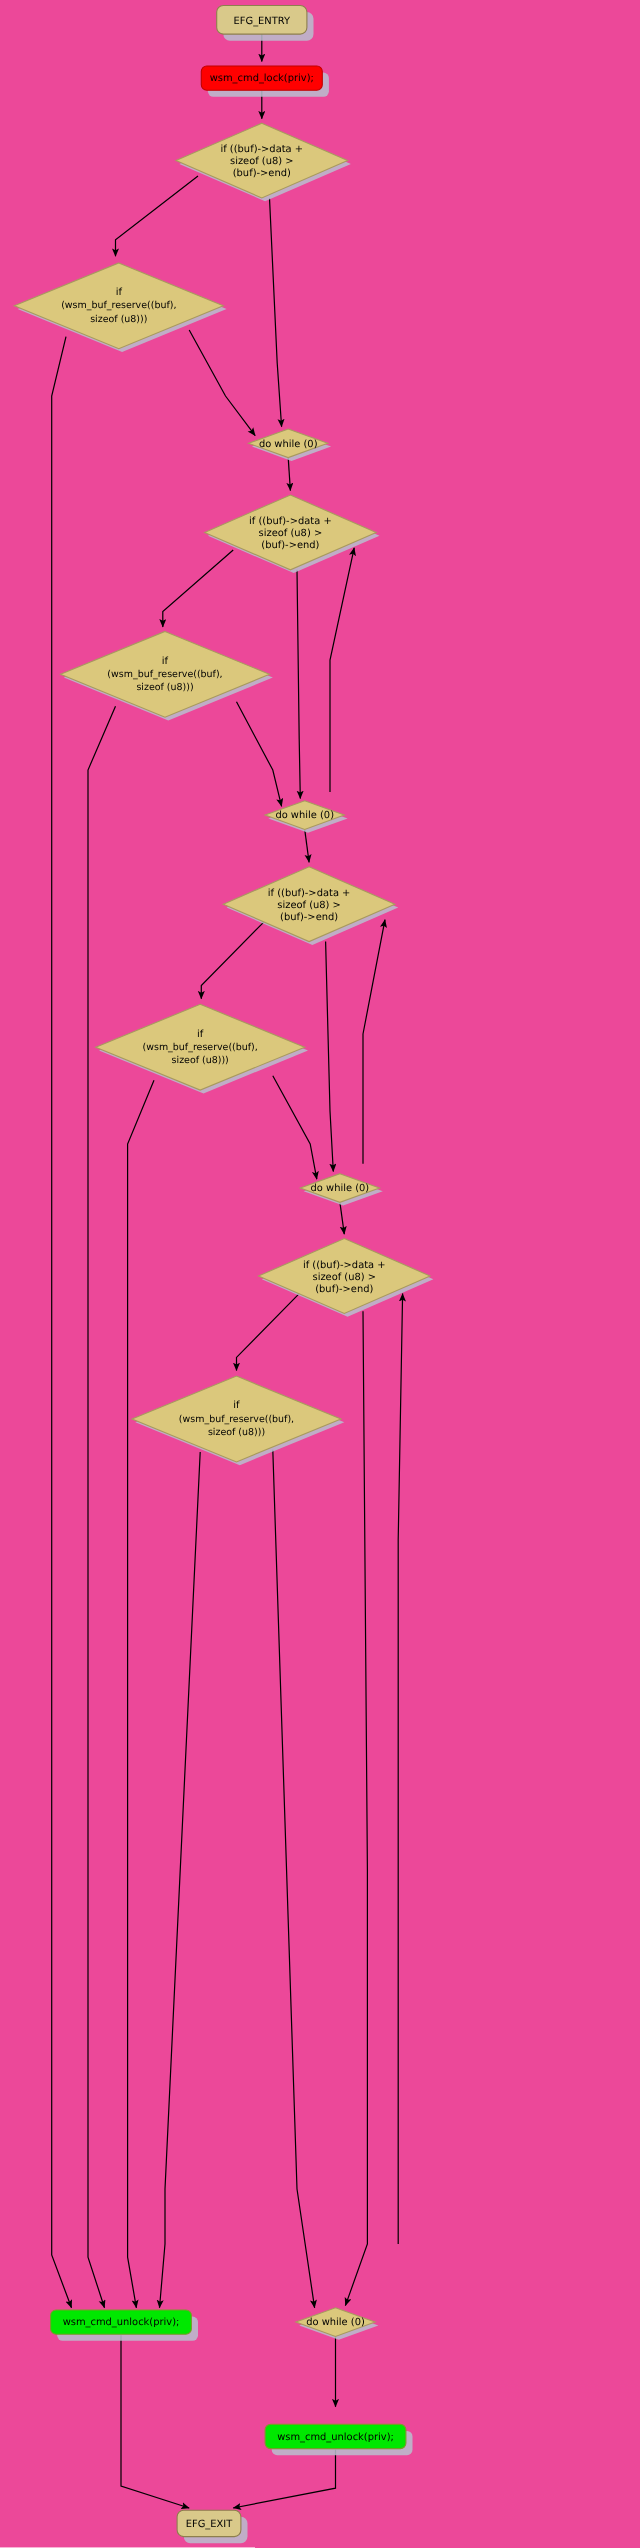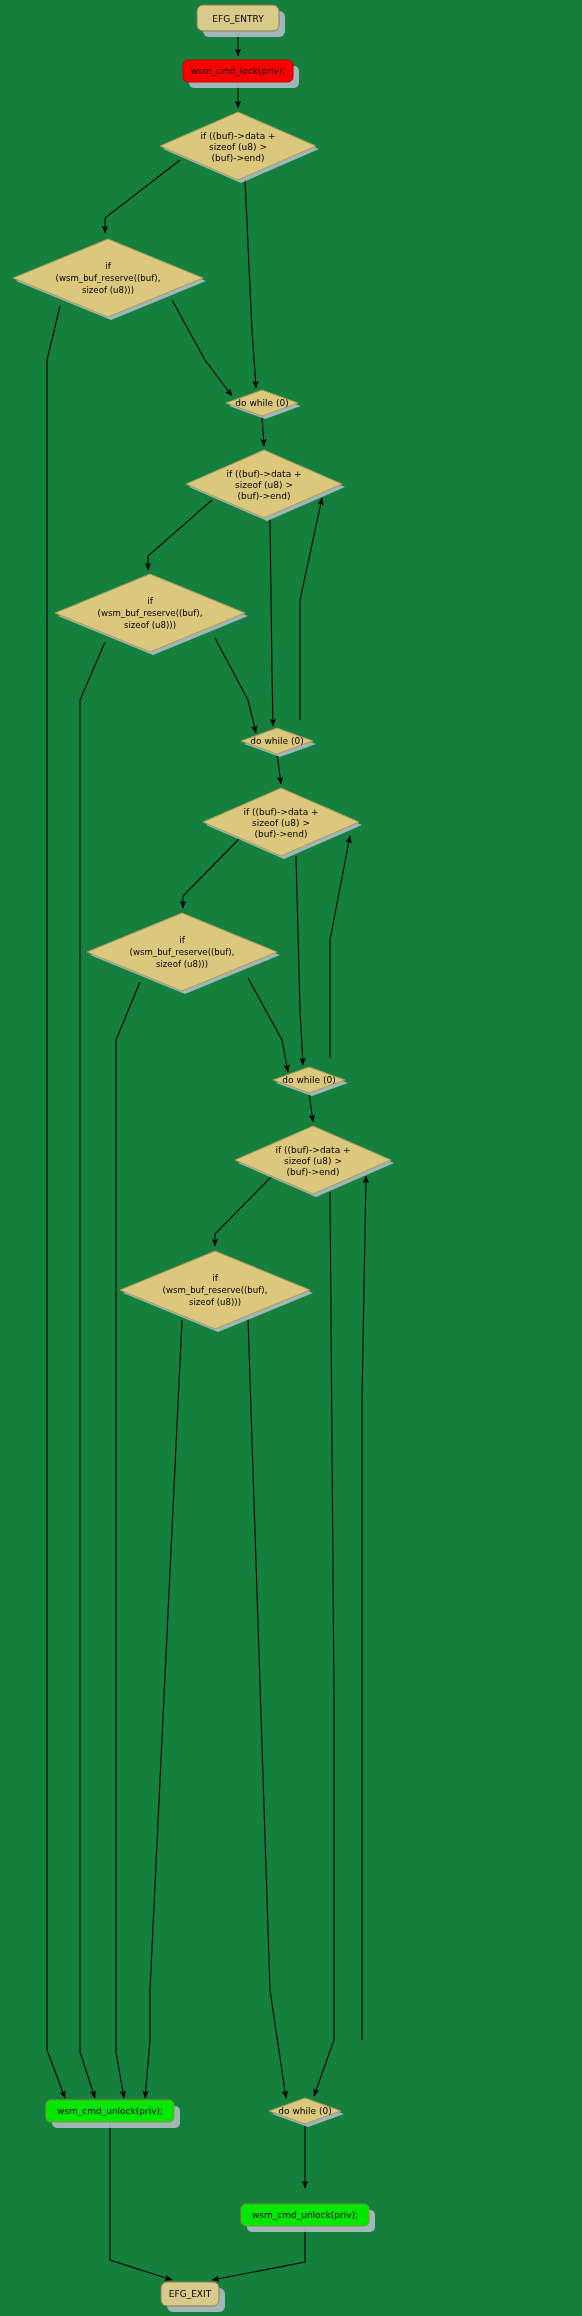--- a/index.html
+++ b/index.html
@@ -4,21 +4,21 @@
 <style>
   html, body {
     margin: 0;
     padding: 0;
     background: #ffffff;
   }
   #canvas-wrap {
     position: relative;
     width: 582px;
     height: 2316px;
-    background: #15803d;
+    background: #ec4899;
     font-family: "DejaVu Sans", sans-serif;
   }
   svg#cfg {
     display: block;
     width: 582px;
     height: 2316px;
   }
   .node-text {
     font-family: "DejaVu Sans", sans-serif;
     font-size: 9px;

